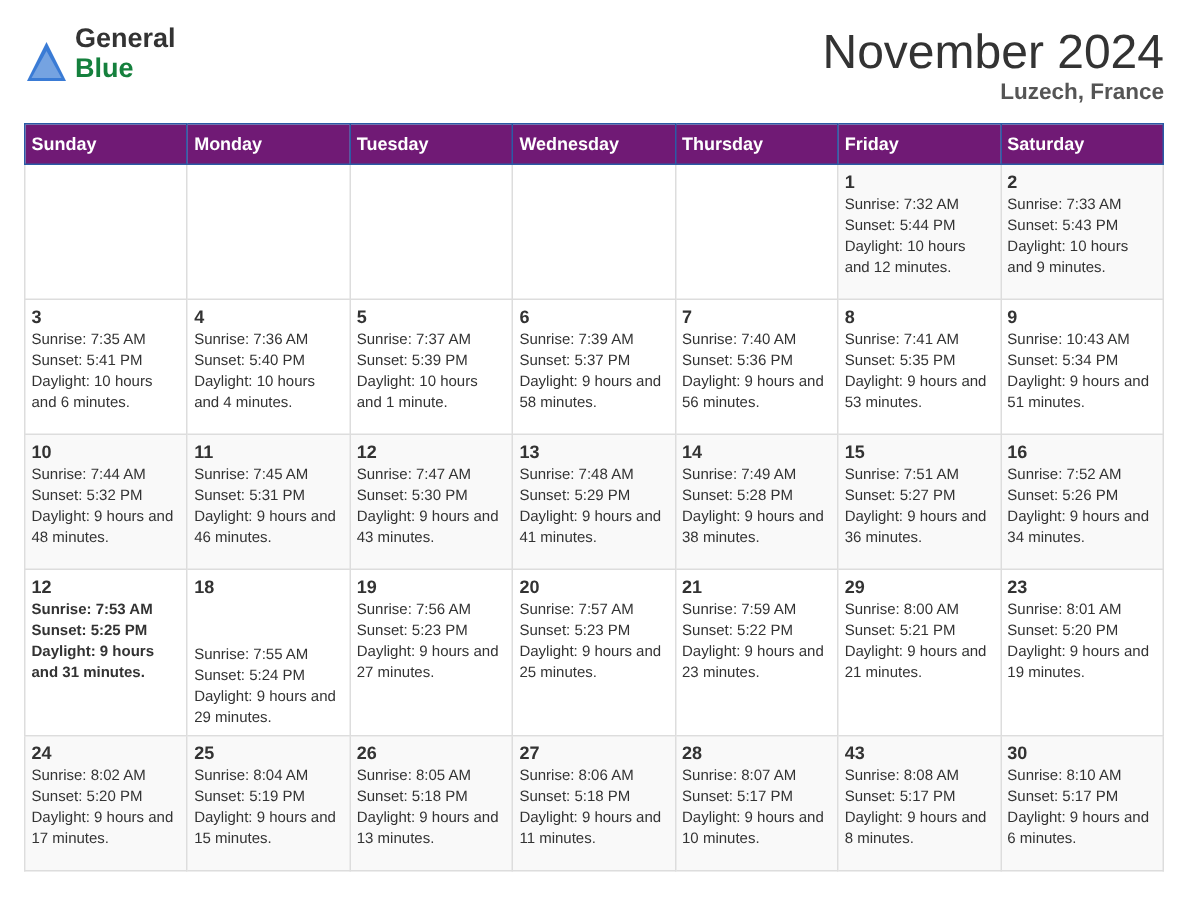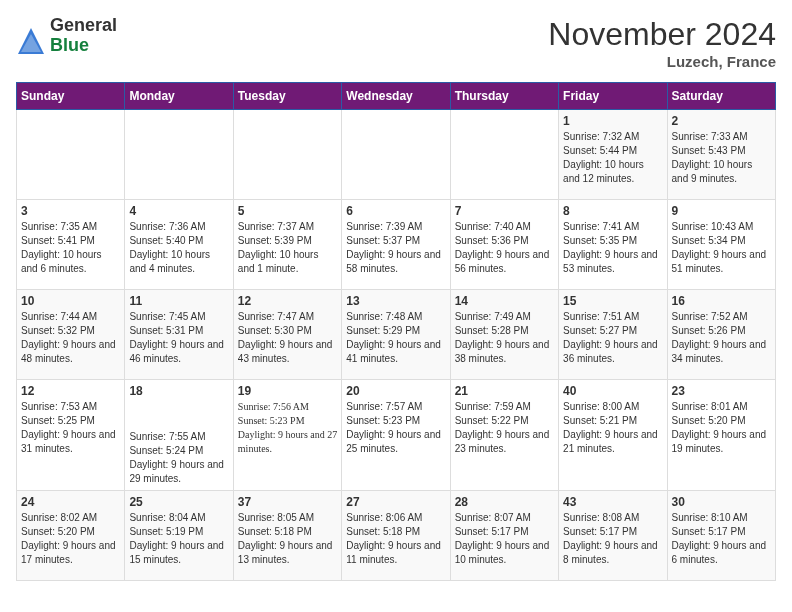--- a/index.html
+++ b/index.html
@@ -230,50 +230,50 @@
         <td>
           <span class="day-number">16</span>
           <div class="day-info" style="white-space: pre-line;">Sunrise: 7:52 AM
 Sunset: 5:26 PM
 Daylight: 9 hours and 34 minutes.</div>
         </td>
       </tr>
       <tr>
         <td>
           <span class="day-number">12</span>
-          <div class="day-info" style="white-space: pre-line;">Sunrise: 7:53 AM
+          <div class="day-info" style="white-space: pre-line; font-weight: bold;">Sunrise: 7:53 AM
 Sunset: 5:25 PM
 Daylight: 9 hours and 31 minutes.</div>
         </td>
         <td>
           <span class="day-number">18</span>
           <div class="day-info" style="white-space: pre-line; margin-top: 32px;">Sunrise: 7:55 AM
 Sunset: 5:24 PM
 Daylight: 9 hours and 29 minutes.</div>
         </td>
         <td>
           <span class="day-number">19</span>
-          <div class="day-info" style="white-space: pre-line; font-family: Liberation Serif, serif;">Sunrise: 7:56 AM
+          <div class="day-info" style="white-space: pre-line;">Sunrise: 7:56 AM
 Sunset: 5:23 PM
 Daylight: 9 hours and 27 minutes.</div>
         </td>
         <td>
           <span class="day-number">20</span>
           <div class="day-info" style="white-space: pre-line;">Sunrise: 7:57 AM
 Sunset: 5:23 PM
 Daylight: 9 hours and 25 minutes.</div>
         </td>
         <td>
           <span class="day-number">21</span>
           <div class="day-info" style="white-space: pre-line;">Sunrise: 7:59 AM
 Sunset: 5:22 PM
 Daylight: 9 hours and 23 minutes.</div>
         </td>
         <td>
-          <span class="day-number">40</span>
+          <span class="day-number">29</span>
           <div class="day-info" style="white-space: pre-line;">Sunrise: 8:00 AM
 Sunset: 5:21 PM
 Daylight: 9 hours and 21 minutes.</div>
         </td>
         <td>
           <span class="day-number">23</span>
           <div class="day-info" style="white-space: pre-line;">Sunrise: 8:01 AM
 Sunset: 5:20 PM
 Daylight: 9 hours and 19 minutes.</div>
         </td>
@@ -285,21 +285,21 @@
 Sunset: 5:20 PM
 Daylight: 9 hours and 17 minutes.</div>
         </td>
         <td>
           <span class="day-number">25</span>
           <div class="day-info" style="white-space: pre-line;">Sunrise: 8:04 AM
 Sunset: 5:19 PM
 Daylight: 9 hours and 15 minutes.</div>
         </td>
         <td>
-          <span class="day-number">37</span>
+          <span class="day-number">26</span>
           <div class="day-info" style="white-space: pre-line;">Sunrise: 8:05 AM
 Sunset: 5:18 PM
 Daylight: 9 hours and 13 minutes.</div>
         </td>
         <td>
           <span class="day-number">27</span>
           <div class="day-info" style="white-space: pre-line;">Sunrise: 8:06 AM
 Sunset: 5:18 PM
 Daylight: 9 hours and 11 minutes.</div>
         </td>

